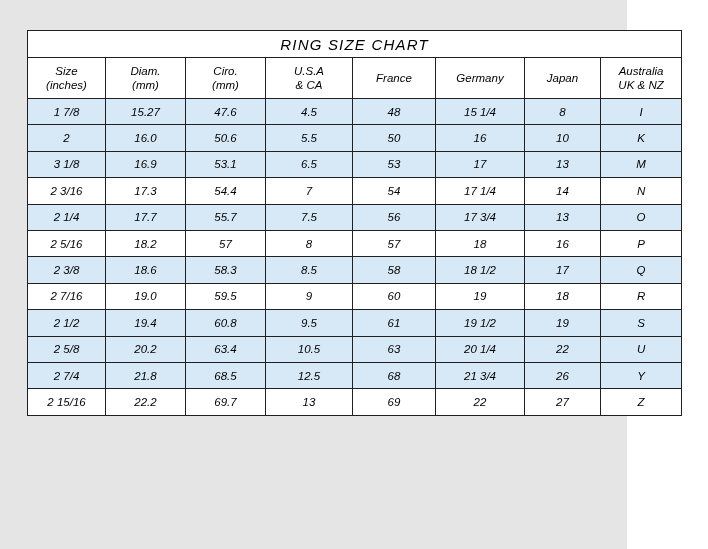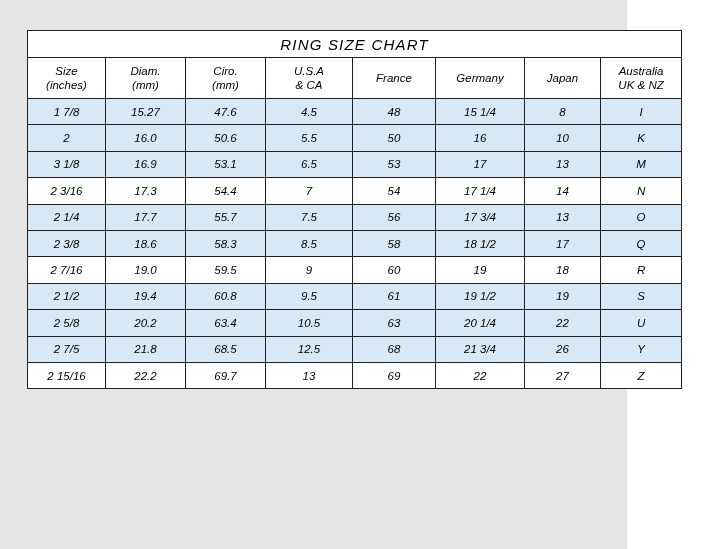--- a/index.html
+++ b/index.html
@@ -170,20 +170,30 @@
           <tr class="body-row shaded">
             <td>2 1/4</td>
             <td>17.7</td>
             <td>55.7</td>
             <td>7.5</td>
             <td>56</td>
             <td>17 3/4</td>
             <td>13</td>
             <td>O</td>
           </tr>
+          <tr class="body-row plain">
+            <td>2 5/16</td>
+            <td>18.2</td>
+            <td>57</td>
+            <td>8</td>
+            <td>57</td>
+            <td>18</td>
+            <td>16</td>
+            <td>P</td>
+          </tr>
           <tr class="body-row shaded">
             <td>2 3/8</td>
             <td>18.6</td>
             <td>58.3</td>
             <td>8.5</td>
             <td>58</td>
             <td>18 1/2</td>
             <td>17</td>
             <td>Q</td>
           </tr>
@@ -211,21 +221,21 @@
             <td>2 5/8</td>
             <td>20.2</td>
             <td>63.4</td>
             <td>10.5</td>
             <td>63</td>
             <td>20 1/4</td>
             <td>22</td>
             <td>U</td>
           </tr>
           <tr class="body-row shaded">
-            <td>2 7/5</td>
+            <td>2 7/4</td>
             <td>21.8</td>
             <td>68.5</td>
             <td>12.5</td>
             <td>68</td>
             <td>21 3/4</td>
             <td>26</td>
             <td>Y</td>
           </tr>
           <tr class="body-row plain">
             <td>2 15/16</td>

